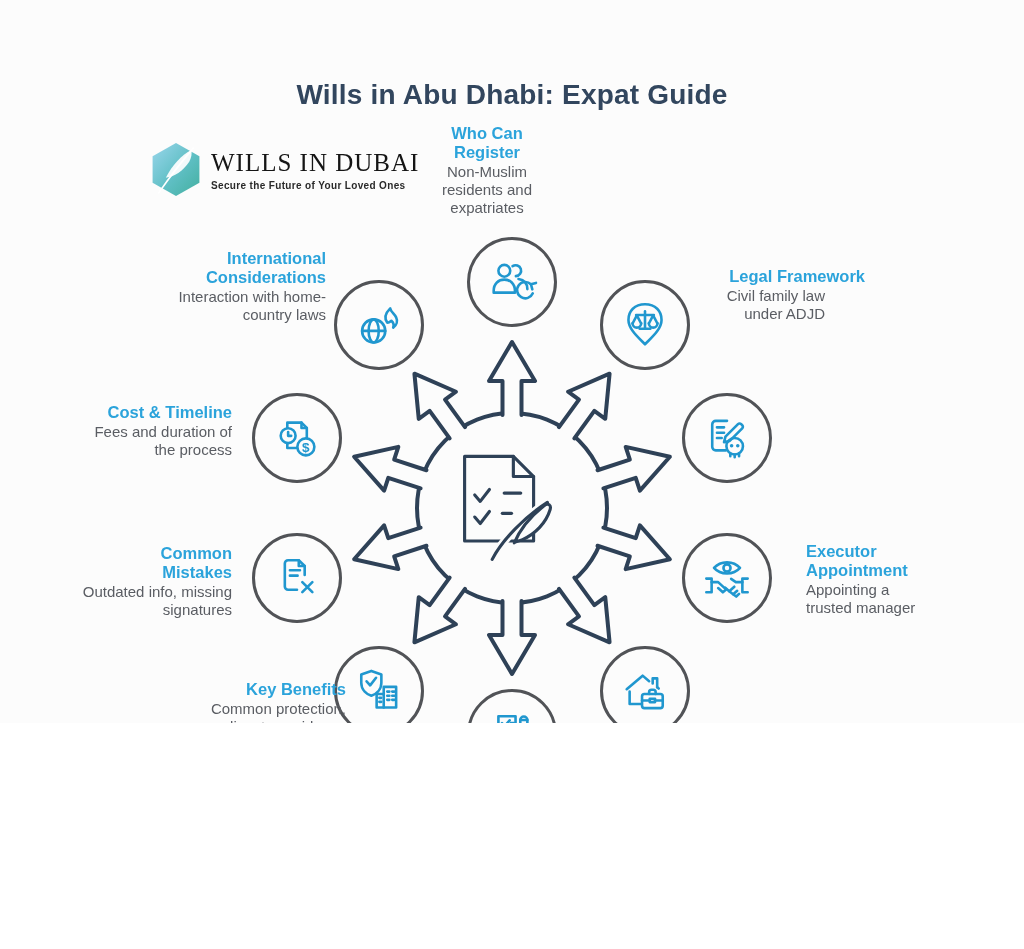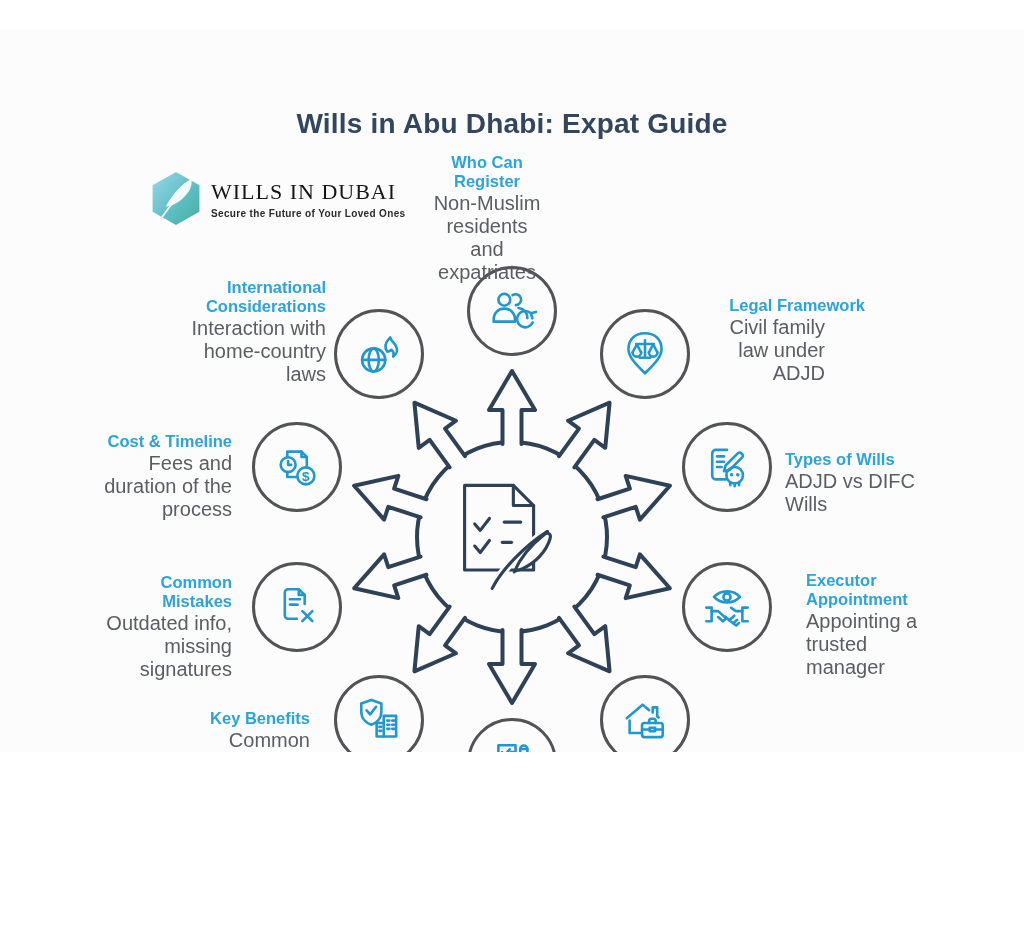--- a/index.html
+++ b/index.html
@@ -1,43 +1,43 @@
 <!DOCTYPE html>
 <html><head>
 <meta charset="utf-8">
 <style>
   html,body{margin:0;padding:0;background:#ffffff;}
   .canvas{position:relative;width:1024px;height:723px;background:#FCFCFC;overflow:hidden;
-          font-family:"Liberation Sans",sans-serif;margin-top:29px;}
+          font-family:"Liberation Sans",sans-serif;}
   .page-title{position:absolute;left:0;right:0;top:60px;text-align:center;
               font-size:28px;font-weight:bold;color:#32465E;letter-spacing:.2px;}
   
   .logo{position:absolute;left:149px;top:141px;display:flex;align-items:center;}
   .logo-text{margin-left:8px;}
-  .logo-name{font-family:"Liberation Serif",serif;font-size:22px;letter-spacing:1px;
+  .logo-name{font-family:"Liberation Serif",serif;font-size:25px;letter-spacing:1px;
              color:#151515;white-space:nowrap;}
   .logo-tagline{font-size:10px;font-weight:bold;color:#2a2a2a;letter-spacing:.35px;
                 margin-top:3px;white-space:nowrap;}
   
   .hub{position:absolute;left:342px;top:338px;width:340px;height:340px;}
   .hub-stroke{fill:none;stroke:#2E4157;stroke-width:4;stroke-linecap:round;stroke-linejoin:round;}
   .hub-stroke2{fill:none;stroke:#2E4157;stroke-width:3.4;stroke-linecap:round;stroke-linejoin:round;}
   .hub-erase{fill:#FCFCFC;stroke:none;}
   .hub-halo{fill:none;stroke:#FCFCFC;stroke-width:9;stroke-linecap:round;}
   .leaf{fill:#FCFCFC;stroke:#2E4157;stroke-width:3.4;stroke-linejoin:round;}
   
   .node{position:absolute;width:90px;height:90px;box-sizing:border-box;border:3px solid #515357;
         border-radius:50%;background:#FCFCFC;display:flex;align-items:center;justify-content:center;}
   .ic{fill:none;stroke:#2097CF;stroke-width:2.2;stroke-linecap:round;stroke-linejoin:round;}
   .icf{fill:#2097CF;stroke:none;}
   .icbg{fill:#FCFCFC;}
   
   .topic-text{position:absolute;}
   .topic-title{color:#2BA3DB;font-weight:bold;font-size:16.5px;line-height:19px;max-width:var(--tw,220px);}
-  .topic-desc{color:#5A5D63;font-size:20px;line-height:23px;max-width:var(--dw,220px);margin-top:1px;}
+  .topic-desc{color:#5A5D63;font-size:15px;line-height:18px;max-width:var(--dw,220px);margin-top:1px;}
   .ta-c{text-align:center;}
   .ta-c .topic-title,.ta-c .topic-desc{margin-left:auto;margin-right:auto;}
   .ta-r{text-align:right;}
   .ta-r .topic-title,.ta-r .topic-desc{margin-left:auto;}
 </style>
 </head>
 <body>
 
 <div class="canvas">
 
@@ -228,31 +228,27 @@
   </div>
 
   <div class="topic-text ta-c" style="left:422px;top:124px;width:130px;--tw:105px;--dw:116px;">
     <div class="topic-title">Who Can Register</div>
     <div class="topic-desc">Non-Muslim residents and expatriates</div>
   </div>
   <div class="topic-text" style="left:700px;top:267px;width:170px;text-align:right;--tw:165px;--dw:125px;">
     <div class="topic-title">Legal Framework</div>
     <div class="topic-desc">Civil family law under ADJD</div>
   </div>
-  <div class="topic-text" style="left:785px;top:421px;width:150px;--tw:145px;--dw:150px;">
-    <div class="topic-title">Types of Wills</div>
-    <div class="topic-desc">ADJD vs DIFC Wills</div>
-  </div>
   <div class="topic-text" style="left:806px;top:542px;width:130px;--tw:120px;--dw:126px;">
     <div class="topic-title">Executor Appointment</div>
     <div class="topic-desc">Appointing a trusted manager</div>
   </div>
   <div class="topic-text ta-c" style="left:446px;top:804px;width:130px;--tw:125px;--dw:118px;">
   </div>
-  <div class="topic-text ta-r" style="right:714px;top:680px;width:170px;--tw:160px;--dw:140px;">
+  <div class="topic-text ta-r" style="right:678px;top:680px;width:170px;--tw:160px;--dw:140px;">
     <div class="topic-title">Key Benefits</div>
     <div class="topic-desc">Common protection, dispute avoidance</div>
   </div>
   <div class="topic-text ta-r" style="right:792px;top:544px;width:160px;--tw:95px;--dw:156px;">
     <div class="topic-title">Common Mistakes</div>
     <div class="topic-desc">Outdated info, missing signatures</div>
   </div>
   <div class="topic-text ta-r" style="right:698px;top:249px;width:170px;--tw:126px;--dw:160px;">
     <div class="topic-title">International Considerations</div>
     <div class="topic-desc">Interaction with home-country laws</div>

